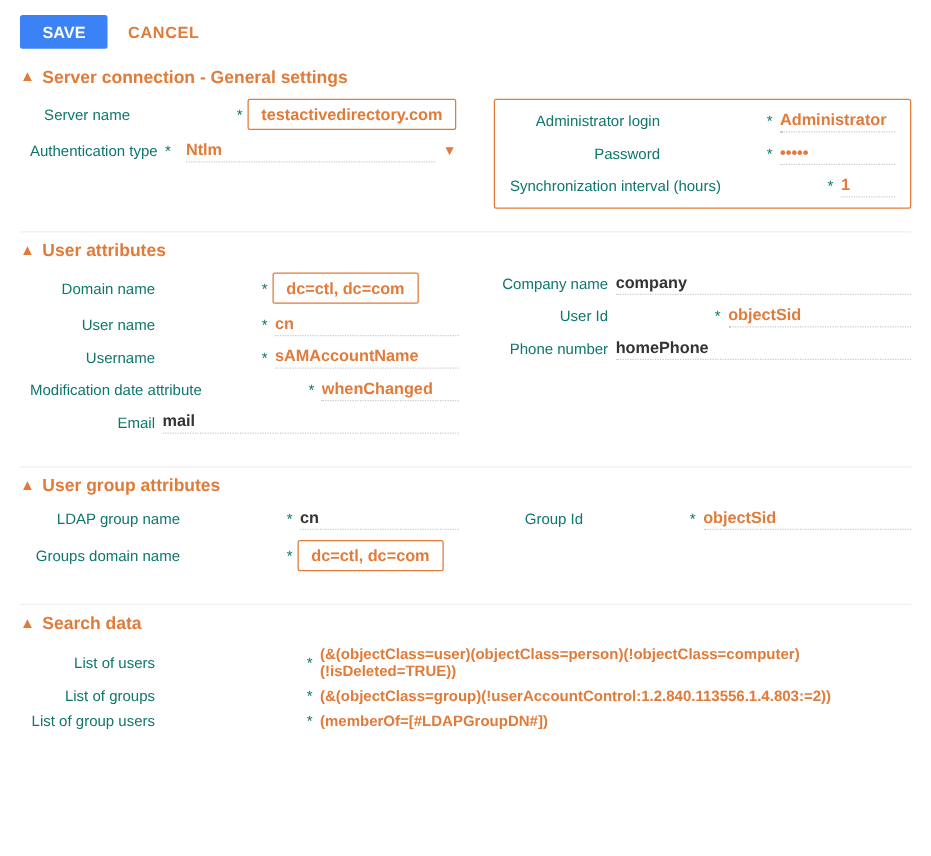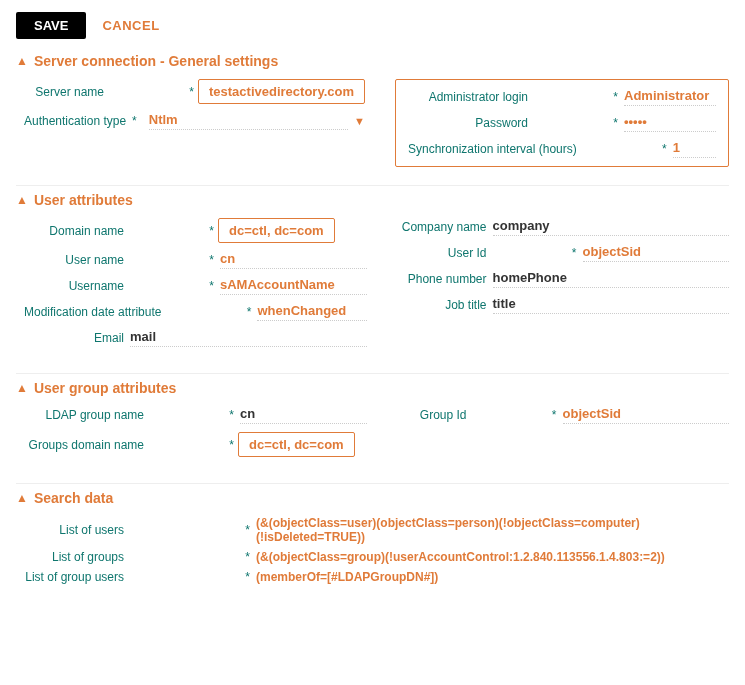--- a/index.html
+++ b/index.html
@@ -14,21 +14,21 @@
     }
 
     
     .toolbar {
       display: flex;
       align-items: center;
       gap: 16px;
       margin-bottom: 14px;
     }
     .btn-save {
-      background: #000000;
+      background: #3b82f6;
       color: #fff;
       border: none;
       padding: 6px 18px;
       font-size: 13px;
       font-weight: bold;
       cursor: pointer;
       border-radius: 2px;
     }
     .btn-cancel {
       background: none;
@@ -296,24 +296,20 @@
         <span class="field-label" style="min-width:100px;">User Id</span>
         <span class="field-label required">*</span>
         <span class="field-value">objectSid</span>
       </div>
 
       <div class="field-inline" style="margin-bottom:8px;">
         <span class="field-label" style="min-width:100px;">Phone number</span>
         <span class="field-value normal" style="color:#333;">homePhone</span>
       </div>
 
-      <div class="field-inline" style="margin-bottom:8px;">
-        <span class="field-label" style="min-width:100px;">Job title</span>
-        <span class="field-value normal" style="color:#333;">title</span>
-      </div>
     </div>
   </div>
 </div>
 
 <hr class="divider">
 
 <div class="section">
   <div class="section-header">
     <span class="chevron-icon">▲</span>
     <span class="section-title">User group attributes</span>

